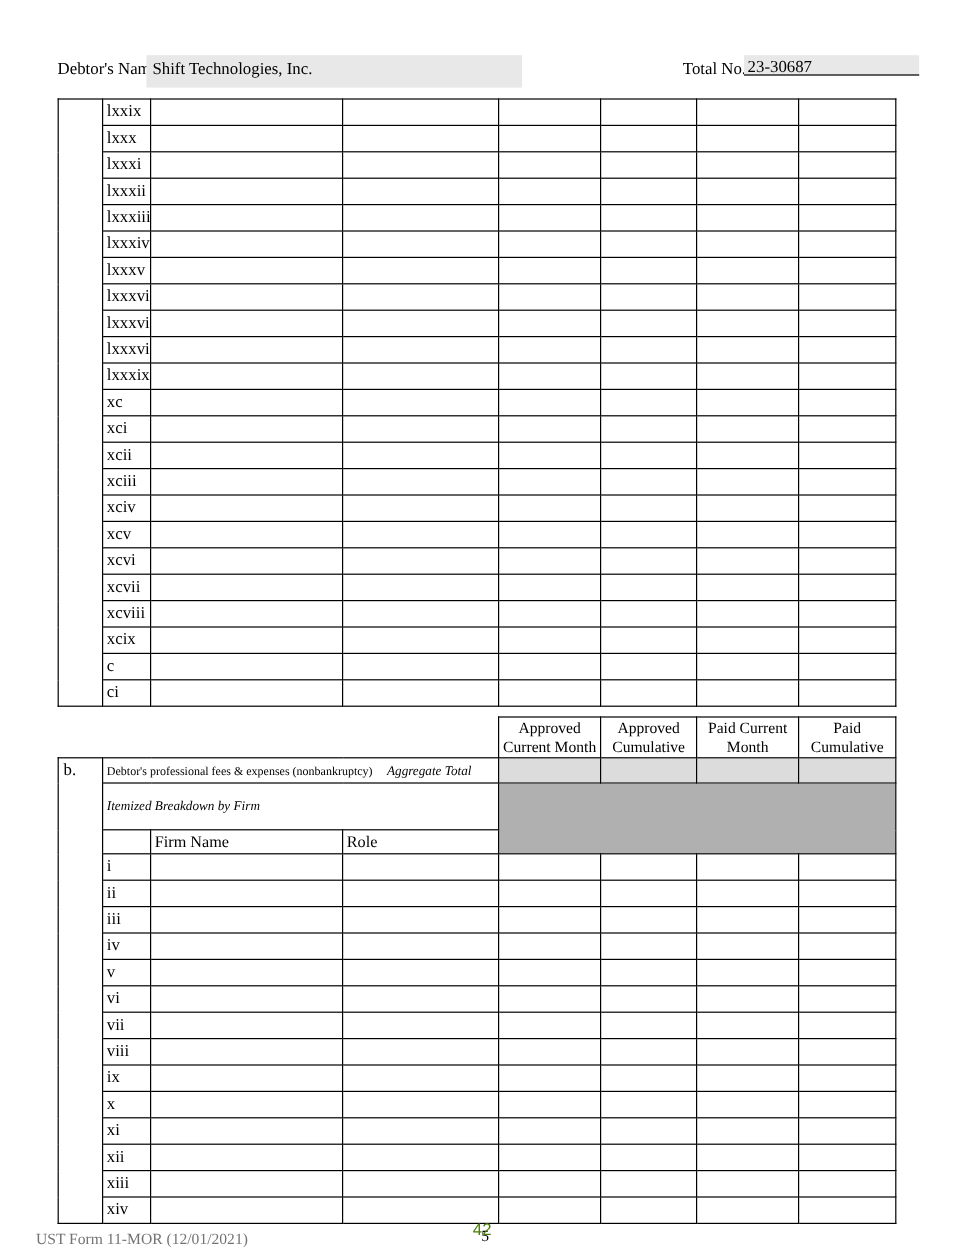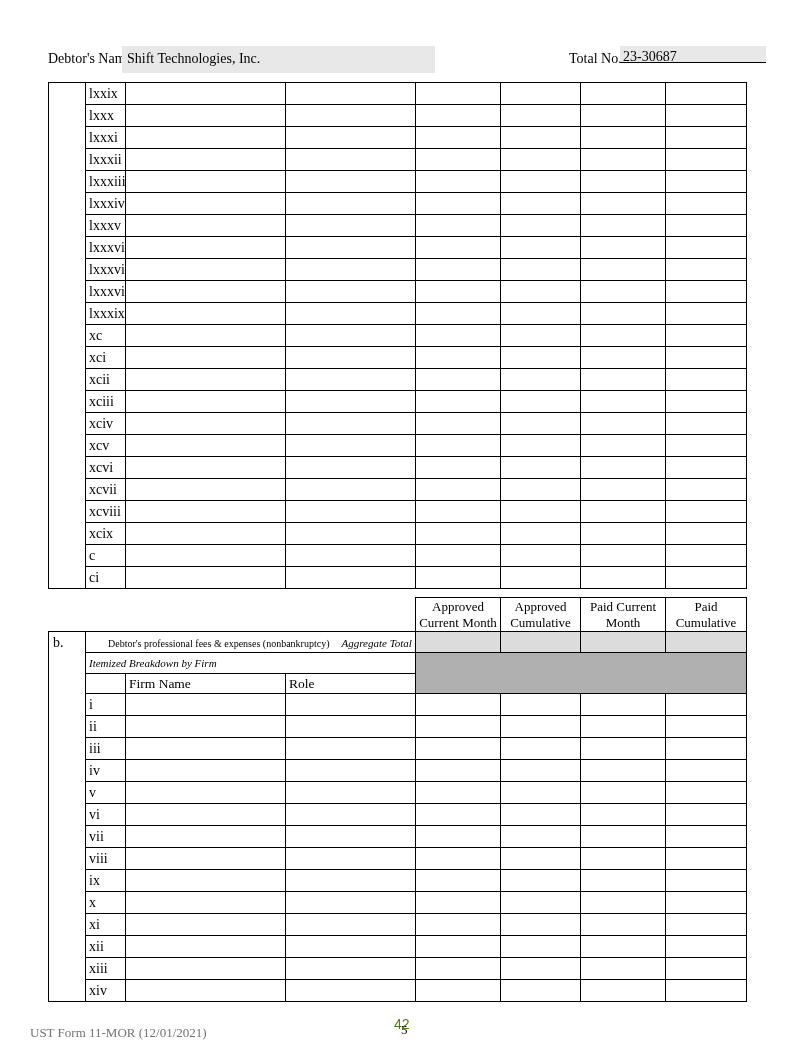--- a/index.html
+++ b/index.html
@@ -26,23 +26,23 @@
   .t2 { left:48px; top:597px; width:698px; }
 
   .rn { font-size:14px; padding-left:3px; }
   .spanner { }
   .nb { border:none; }
   .hrow td { height:34px; }
   .hc { font-size:13px; line-height:16px; text-align:center; white-space:normal; vertical-align:middle; padding:0 2px; }
   .brow td { height:21px; }
   .blabel { font-size:14px; vertical-align:top; padding:3px 0 0 4px; }
   .feescell { padding-left:3px; }
-  .feestext { font-size:10px;margin-left:19px; }
+  .feestext { font-size:10px; }
   .agg { font-size:11px; font-style:italic; margin-left:12px; }
-  .irow td { height:21px; }
+  .irow td { height:39px; }
   .itcell { font-size:11px; font-style:italic; padding-left:3px; }
   .frow td { height:20px; }
   .fh { font-size:13.5px; padding-left:3px; }
   .drow td { height:22px; }
   .lg { background:#dcdcdc; }
   .dg { background:#b0b0b0; }
 
   .stamp1 { left:0; top:1002px; width:811px; text-align:center;
             font-family:"Liberation Sans", sans-serif; font-size:14px;
             color:#cc0000; white-space:pre; }

